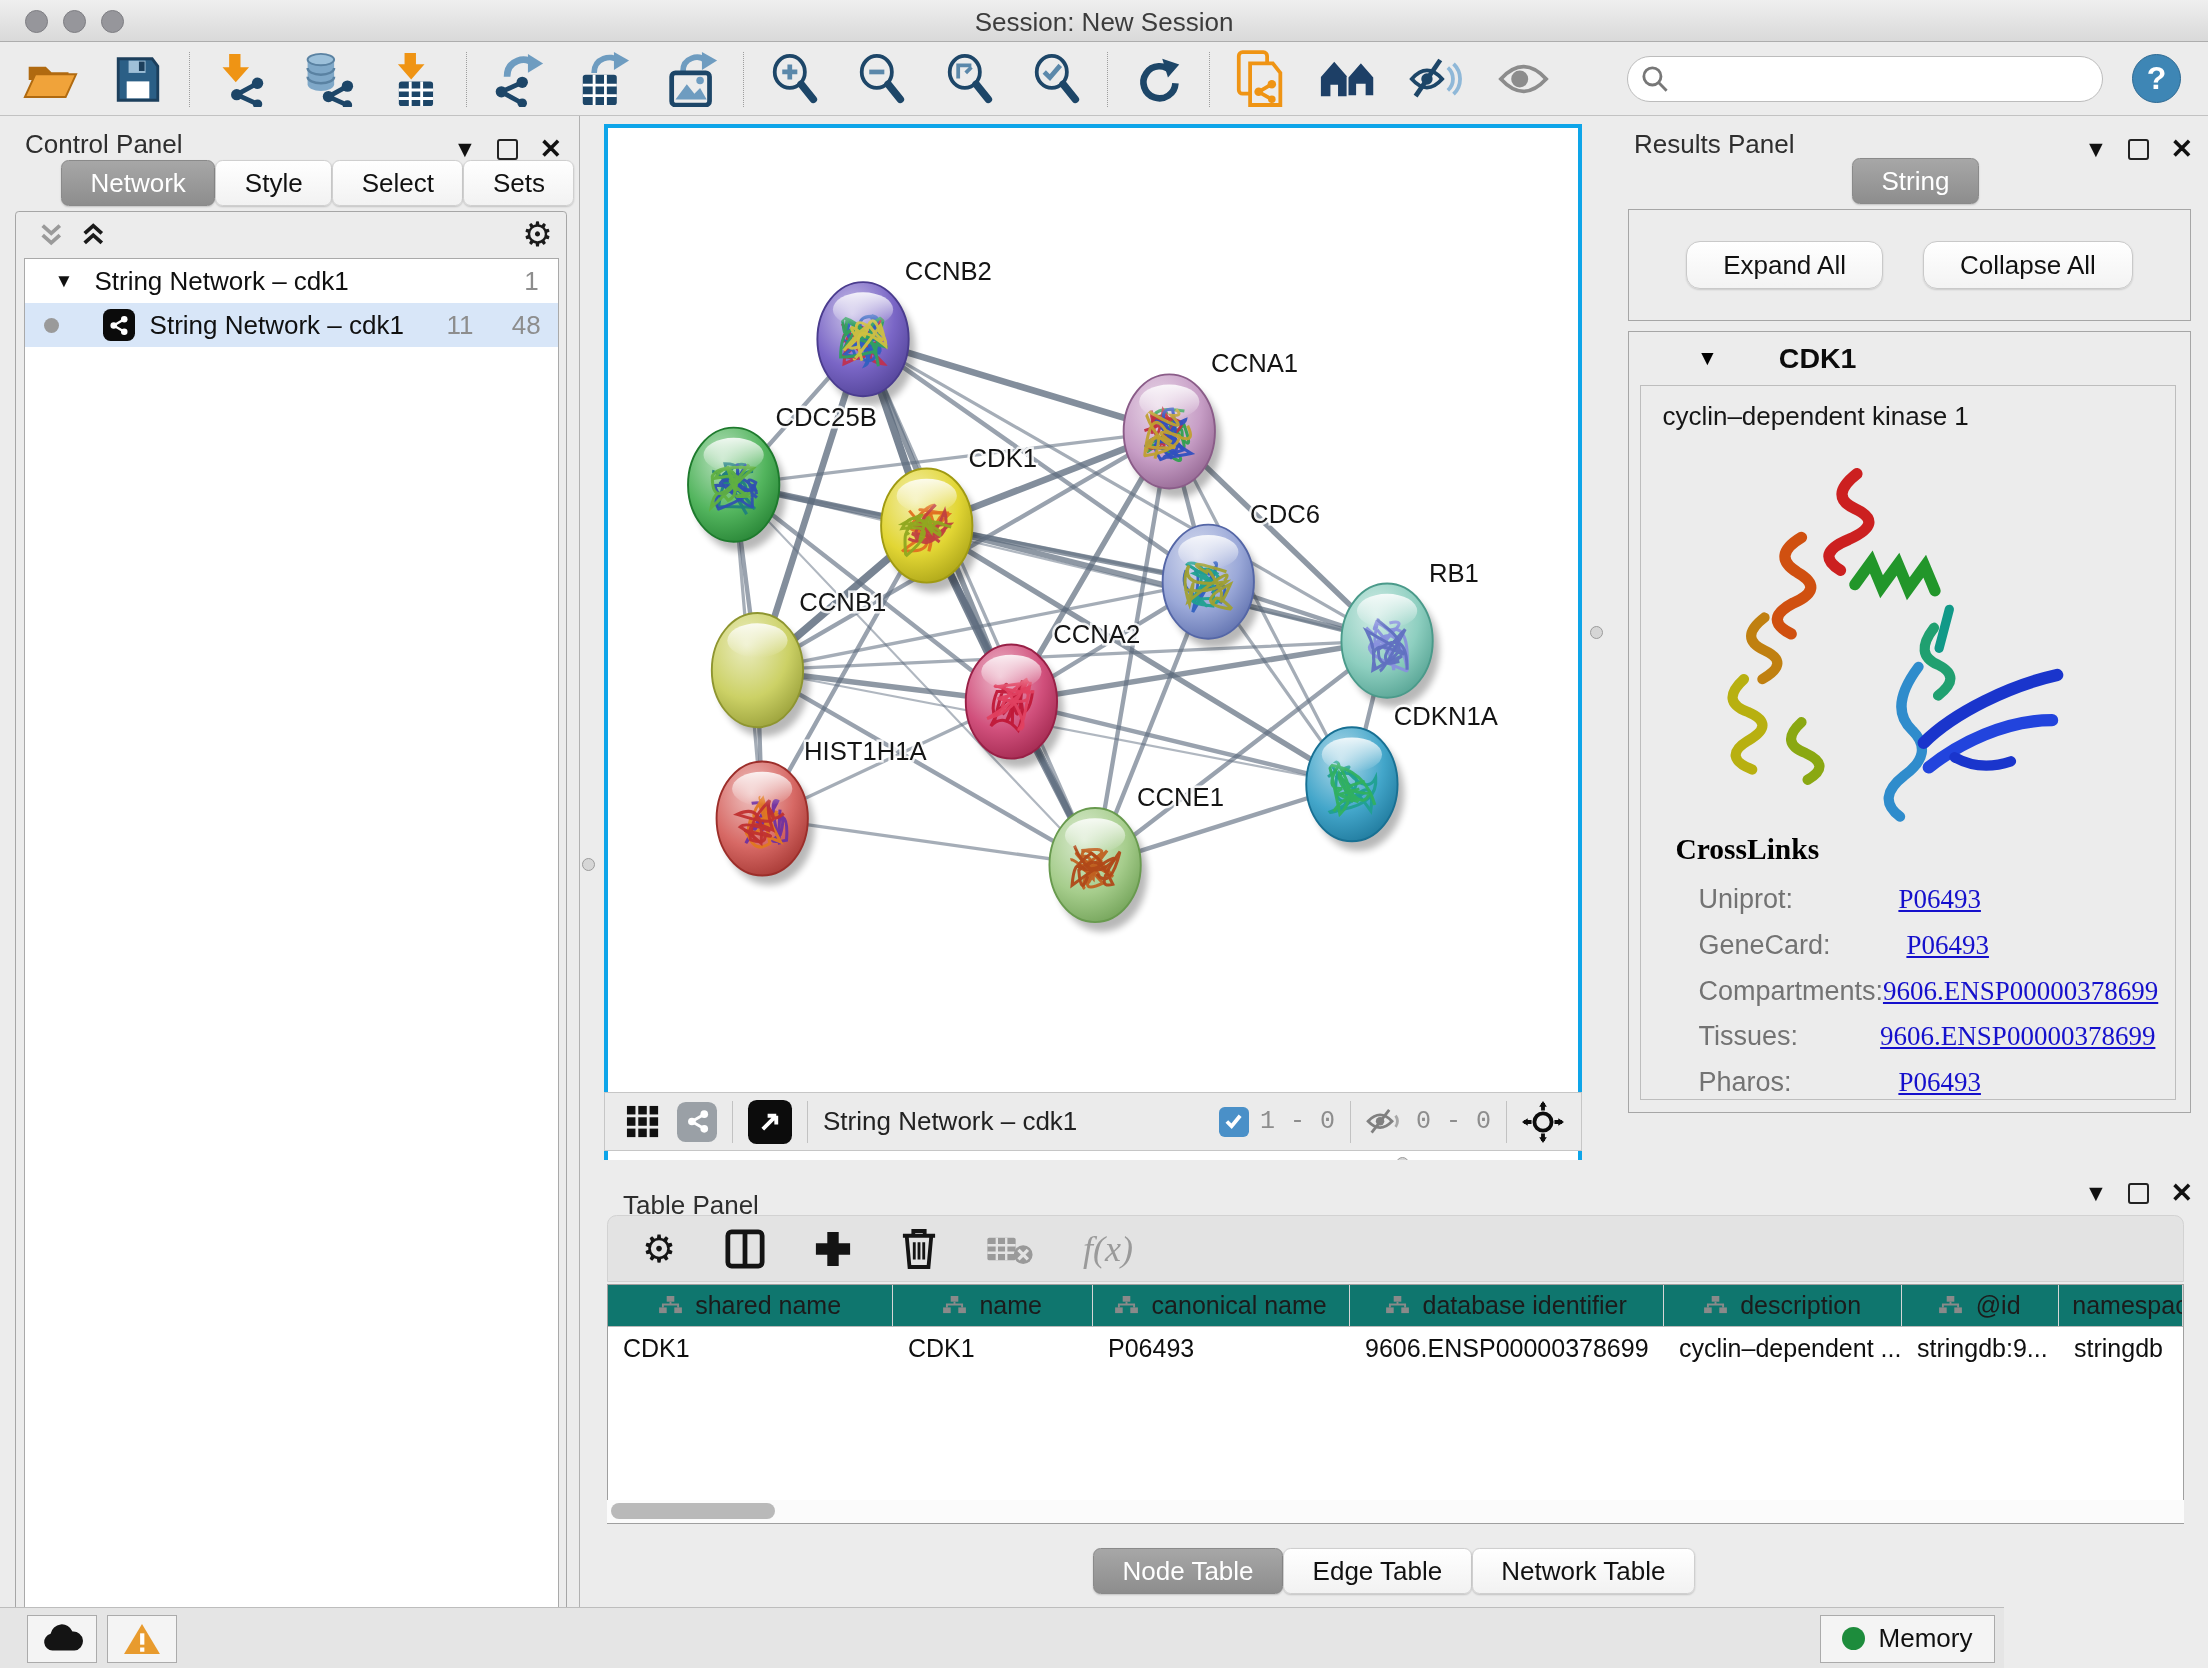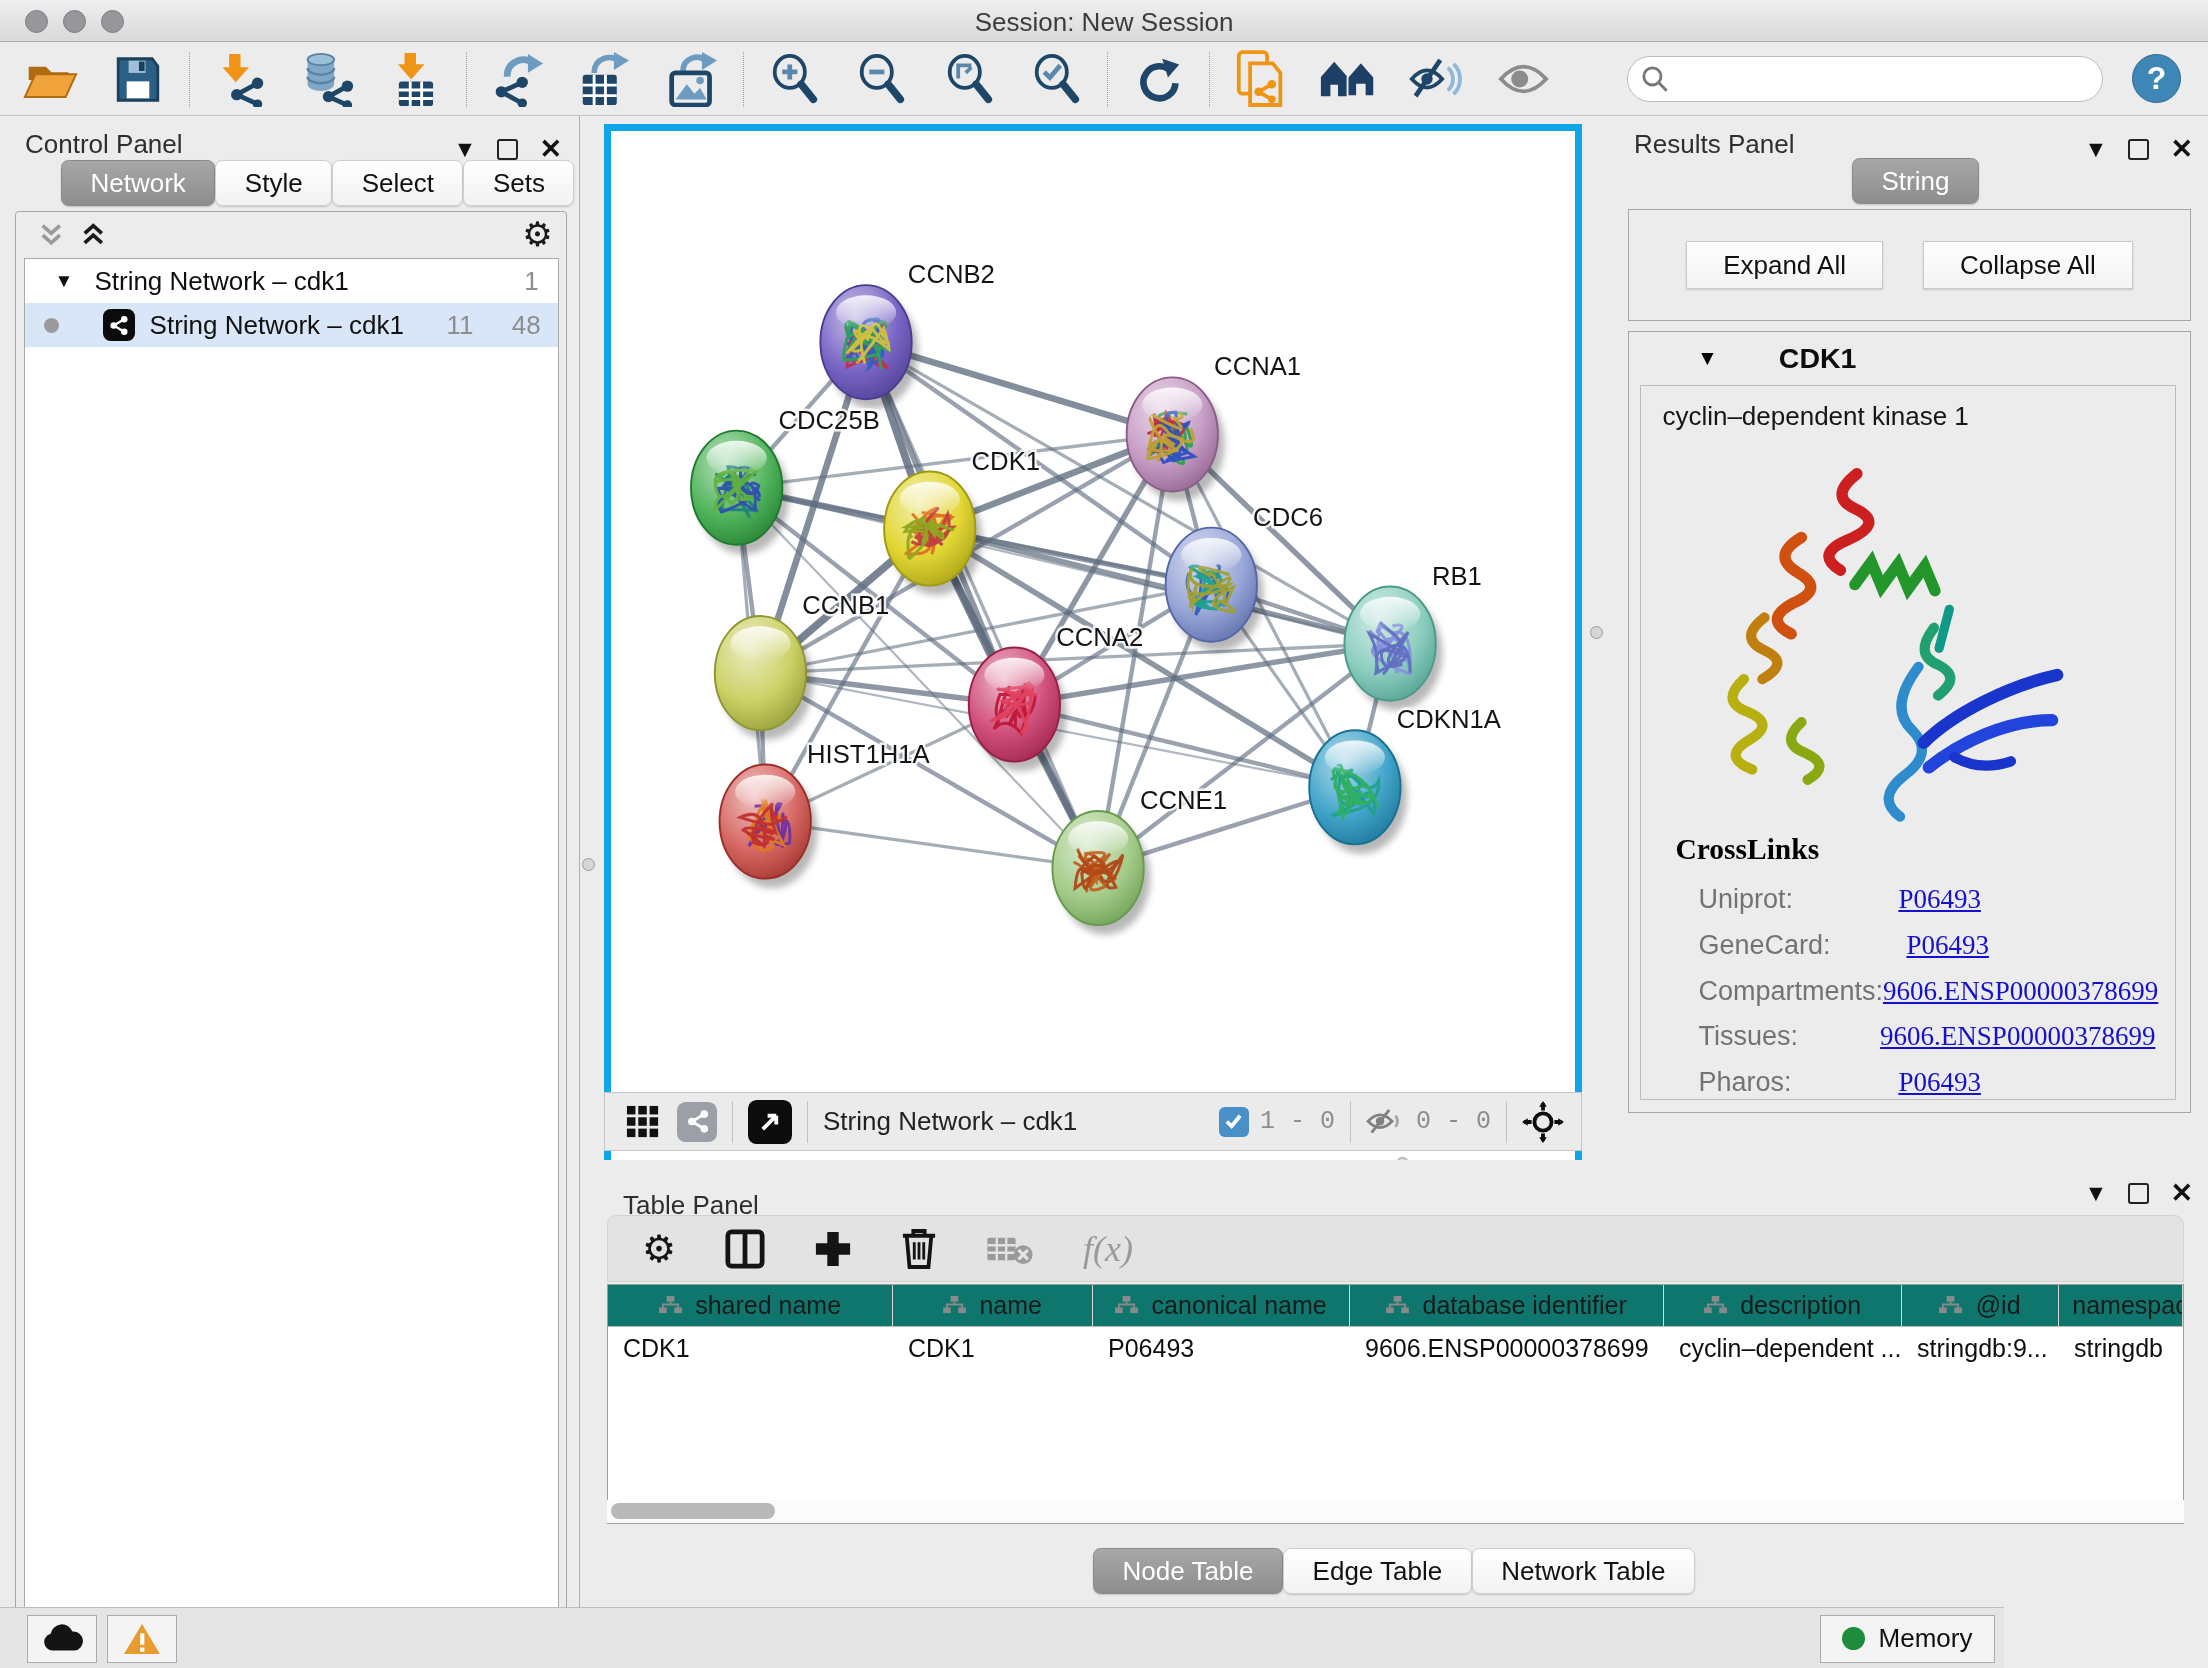--- a/index.html
+++ b/index.html
@@ -53,37 +53,37 @@
     background:#ffffff; border:1.9px solid #a9a9a9; }
   .tree-row { position:relative; height:44px; display:flex; align-items:center; font-size:26px; color:#101010; }
   .tree-row .count { color:#8d8d8d; }
   #tree-row-child { background:#d8e6f8; }
   .share-badge { width:32px; height:32px; border-radius:7.6px; background:#0b0b0b;
     display:flex; align-items:center; justify-content:center; }
 
   
   #canvas-wrap { position:absolute; left:580px; top:116px; width:1029px; height:1491px; background:#ececec; }
   #net-canvas { position:absolute; left:24px; top:7.6px; width:978px; height:1061px;
-    background:#ffffff; border:7px solid #0ea5e9; }
+    background:#ffffff; border:4px solid #0ea5e9; }
   #net-statusbar { position:absolute; left:24px; top:976px; width:978px; height:59px;
     background:#ebebeb; border:1px solid #c6c6c6; display:flex; align-items:center; }
   .ns-sep { width:0; height:42px; border-left:1px solid #c2c2c2; margin:0 15px; }
   #ns-title { font-size:26px; color:#222; }
   .ns-count { font-size:25px; color:#8d8d8d; white-space:nowrap;font-family:Liberation Mono, monospace; }
   .grip { position:absolute; width:13.3px; height:13.3px; border-radius:50%; background:#d6d6d6; border:1px solid #9b9b9b; }
 
   
   #results-panel { position:absolute; left:1609px; top:116px; width:599px; height:1044px; background:#ececec; }
   #rp-head { position:absolute; left:25px; top:13.3px; }
   #rp-ctl { position:absolute; right:15px; top:17px; }
   #rp-tab { position:absolute; left:243px; top:42px; }
   #rp-box1 { position:absolute; left:19px; top:93px; width:563px; height:112px;
     border:1.9px solid #a6a6a6; background:#ececec; display:flex; align-items:center; justify-content:center; gap:40px; }
   .rp-btn { height:48px; padding:4px 36px; font-size:26px; color:#111; background:linear-gradient(#ffffff,#f3f3f3);
-    border:1px solid #c9c9c9; border-radius:0; box-shadow:0 1px 1.9px rgba(0,0,0,.15);
+    border:1px solid #c9c9c9; border-radius:14px; box-shadow:0 1px 1.9px rgba(0,0,0,.15);
     display:flex; align-items:center; }
   #rp-box2 { position:absolute; left:19px; top:215px; width:563px; height:782px;
     border:1.9px solid #a6a6a6; background:#ececec; }
   #rp-entry-head { position:absolute; left:0; top:9.5px; width:100%; display:flex; align-items:center; }
   #rp-gene { font-size:28.5px; font-weight:bold; color:#0c0c0c; }
   #rp-inner { position:absolute; left:11.4px; top:53px; width:536px; height:715px;
     border:1px solid #bdbdbd; background:#ececec; }
   #rp-desc { position:absolute; left:21px; top:15px; font-size:26px; color:#161616; }
   #protein-img { position:absolute; left:48px; top:61px; }
   #rp-xlinks-title { position:absolute; left:34px; top:447px; font-family:"Liberation Serif", serif;

